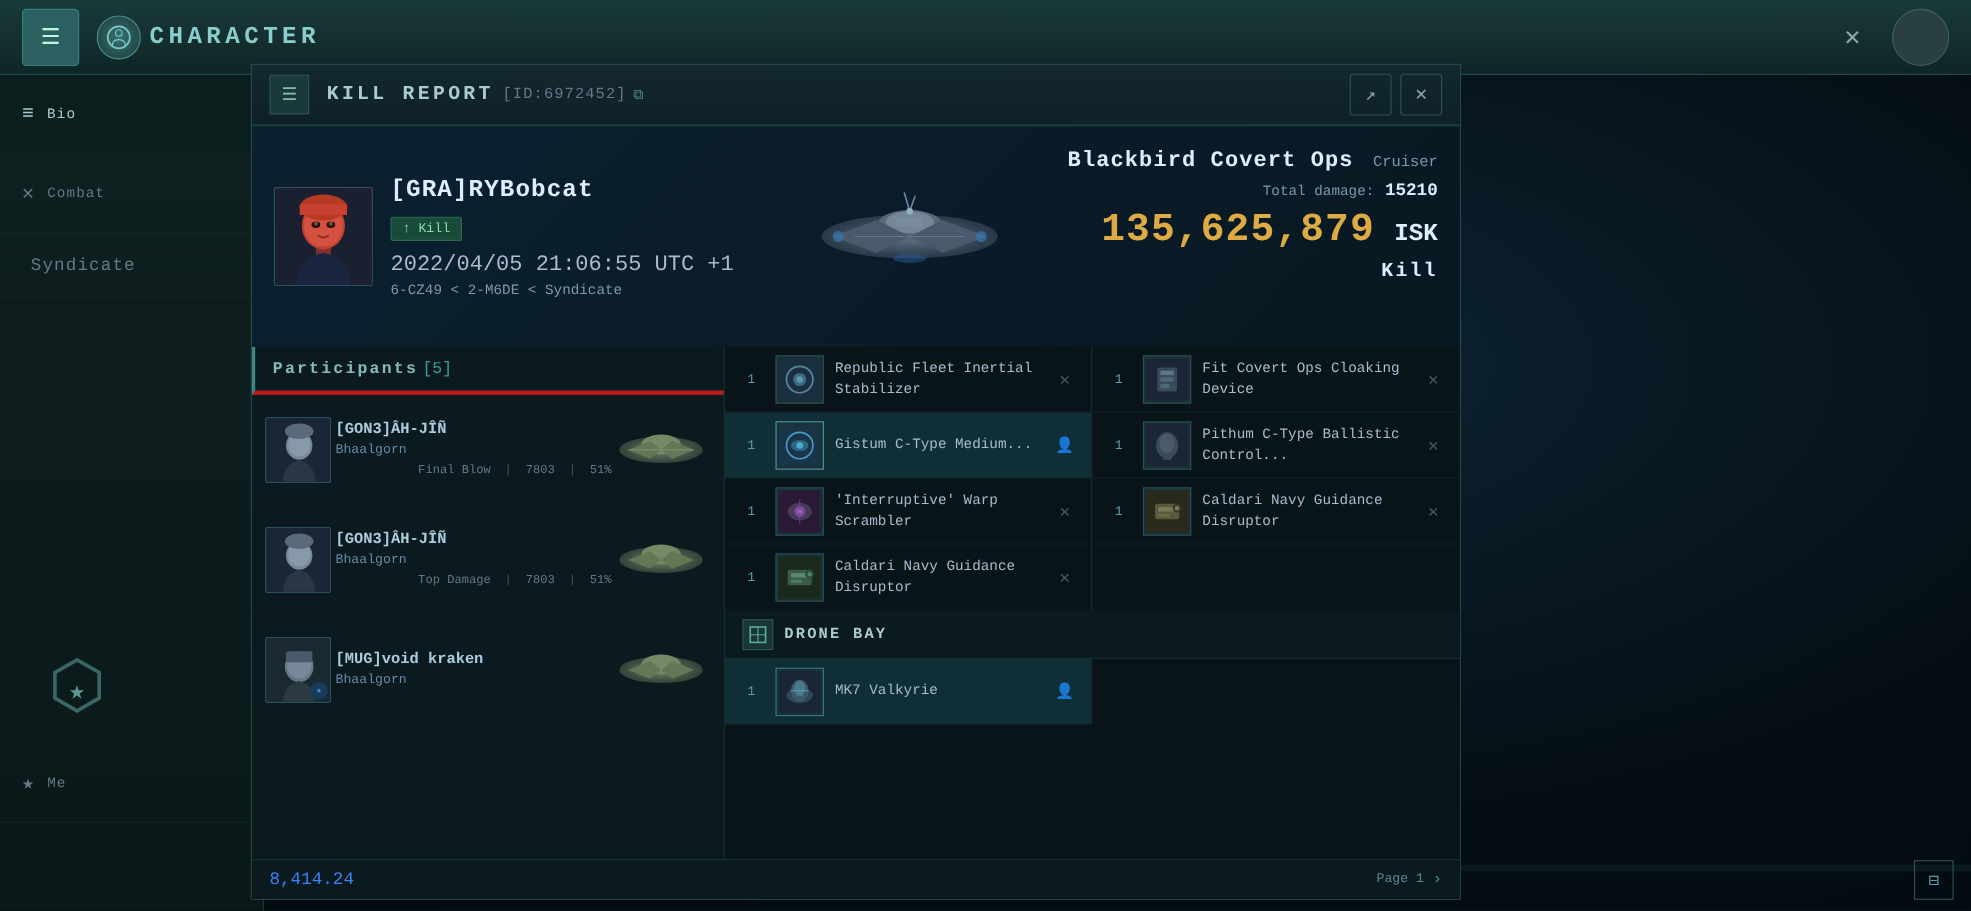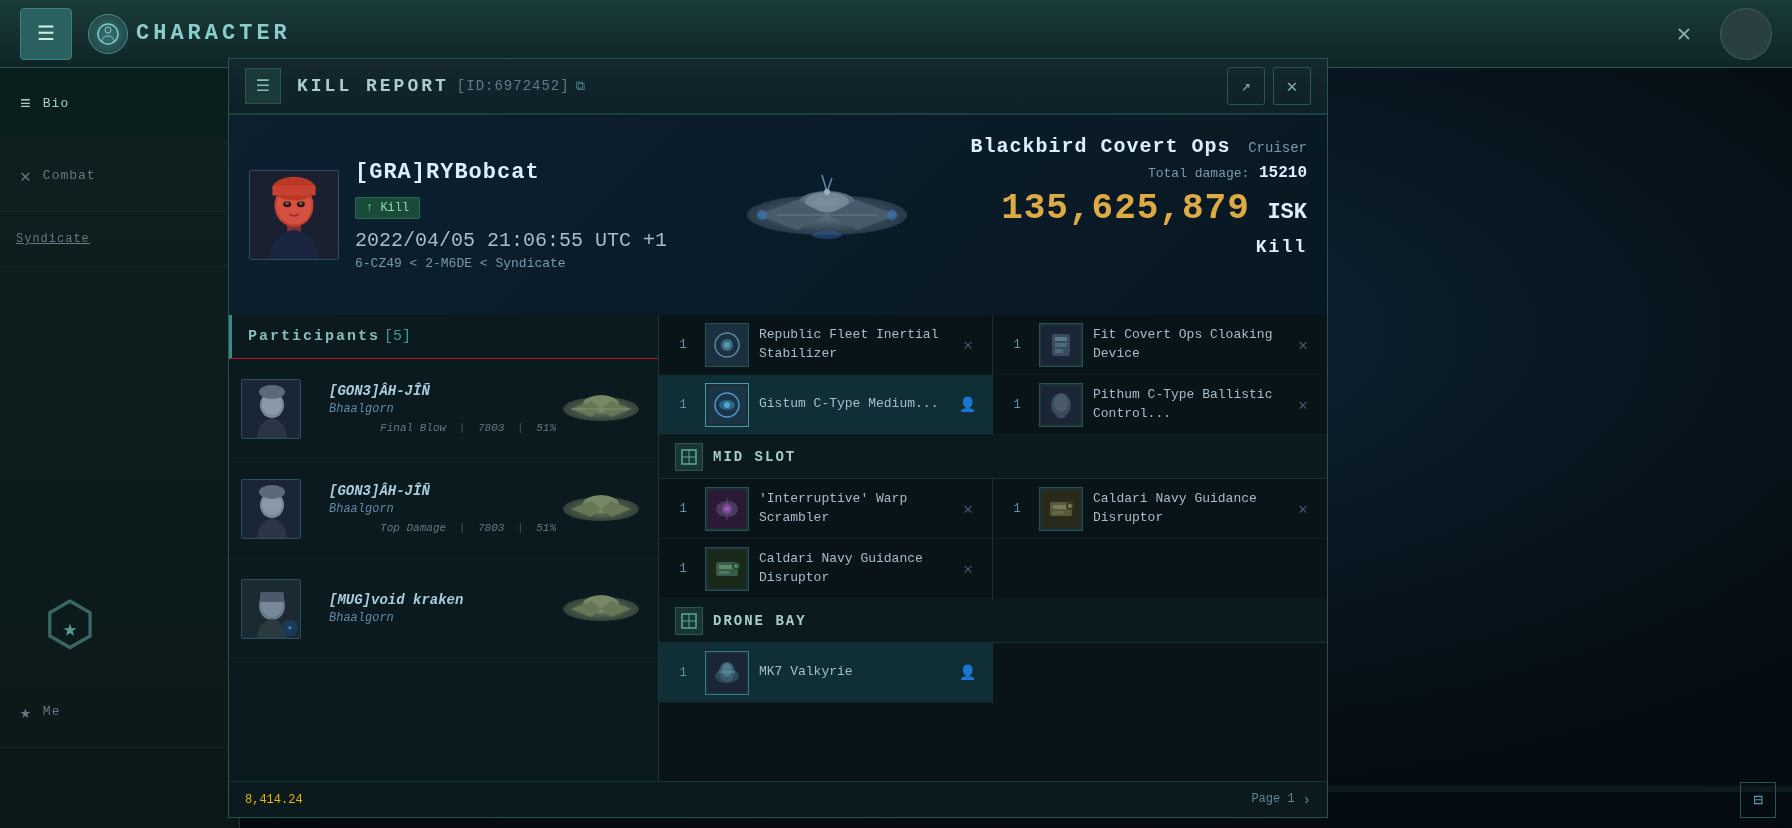--- a/index.html
+++ b/index.html
@@ -295,21 +295,21 @@
     .participants-panel {
       width: 430px;
       border-right: 1px solid #1a3535;
       overflow-y: auto;
       background: #0a1a1e;
     }
     .participants-header {
       height: 44px;
       display: flex; align-items: center;
       padding: 0 16px;
-      border-bottom: 1px solid #b91c1c;
+      border-bottom: 4px solid #b91c1c;
       border-left: 3px solid #3a8888;
     }
     .participants-label {
       color: #88bbbb;
       font-size: 15px;
       letter-spacing: 2px;
       font-weight: bold;
     }
     .participants-count {
       color: #3a9999;
@@ -327,23 +327,22 @@
     }
     .participant-avatar {
       width: 60px; height: 60px;
       border-radius: 2px;
       background: #1a3040;
       border: 1px solid #2a5060;
       flex-shrink: 0;
       overflow: hidden;
     }
     .participant-info {
-      margin-left: 28px;
+      margin-left: 4px;
       flex: 1;
-      font-style: italic;
     }
     .participant-name {
       color: #aaccdd;
       font-size: 14px;
       font-weight: bold;
     }
     .participant-ship {
       color: #6688aa;
       font-size: 12px;
       margin-top: 3px;
@@ -439,22 +438,22 @@
     .panel-bottom-bar {
       position: absolute;
       bottom: 0; left: 0; right: 0;
       height: 36px;
       background: #0a1a1e;
       border-top: 1px solid #1a3535;
       display: flex; align-items: center;
       padding: 0 16px;
     }
     .bottom-bar-value {
-      color: #eab308;
-      font-size: 12px;
+      color: #3b82f6;
+      font-size: 16px;
     }
     .page-info {
       margin-left: auto;
       color: #5a8899;
       font-size: 12px;
       display: flex; gap: 8px;
     }
     .page-nav-btn {
       color: #4a9999;
       cursor: pointer;
@@ -550,21 +549,21 @@
 <div class="left-sidebar">
   <div class="sidebar-item active">
     <span class="sidebar-icon">≡</span>
     <span class="sidebar-text">Bio</span>
   </div>
   <div class="sidebar-item">
     <span class="sidebar-icon">✕</span>
     <span class="sidebar-text">Combat</span>
   </div>
 
-  <div style="padding: 20px 16px; color: #667788; font-size: 12px; letter-spacing: 1px; border-bottom: 1px solid #152525; text-decoration: underline;">
+  <div style="padding: 20px 28px; color: #667788; font-size: 16px; letter-spacing: 1px; border-bottom: 1px solid #152525;">
     <span>Syndicate</span>
   </div>
 
   <div class="sidebar-hex">
     <div class="sidebar-hex-inner">⬡</div>
     <div class="sidebar-hex-star">★</div>
   </div>
 
   <div class="sidebar-item" style="position: absolute; bottom: 80px; left: 0; right: 0;">
     <span class="sidebar-icon">★</span>
@@ -843,30 +842,20 @@
                 <ellipse cx="19" cy="17" rx="7" ry="9" fill="#4a5a6a"></ellipse>
                 <rect x="15" y="27" width="8" height="5" fill="#3a4a5a"></rect>
               </svg>
             </div>
             <span class="item-name">Pithum C-Type Ballistic Control...</span>
             <span class="item-remove">✕</span>
           </div>
         </div>
       </div>
 
-      <div class="slot-section-header">
-        <div class="slot-icon">
-          <svg width="18" height="18" viewBox="0 0 18 18">
-            <rect x="2" y="2" width="14" height="14" stroke="#5aaa99" stroke-width="1.5" fill="none"></rect>
-            <line x1="9" y1="2" x2="9" y2="16" stroke="#5aaa99" stroke-width="1"></line>
-            <line x1="2" y1="9" x2="16" y2="9" stroke="#5aaa99" stroke-width="1"></line>
-          </svg>
-        </div>
-        <span class="slot-label">Mid Slot</span>
-      </div>
 
       <div class="items-two-col">
         <div class="items-col-left">
           <div class="item-row">
             <span class="item-qty">1</span>
             <div class="item-icon">
               <svg width="38" height="38" viewBox="0 0 38 38">
                 <rect width="38" height="38" fill="#2a1a35" rx="2"></rect>
                 <ellipse cx="19" cy="19" rx="11" ry="8" fill="#4a3a5a"></ellipse>
                 <circle cx="19" cy="19" r="5" fill="#7a4a9a"></circle>

